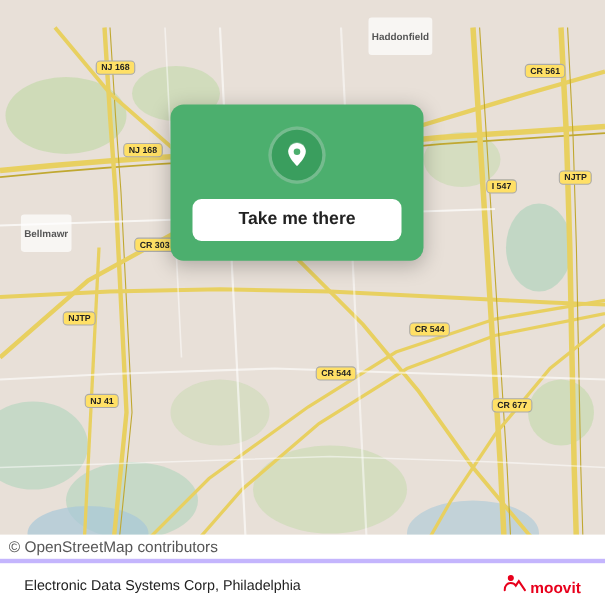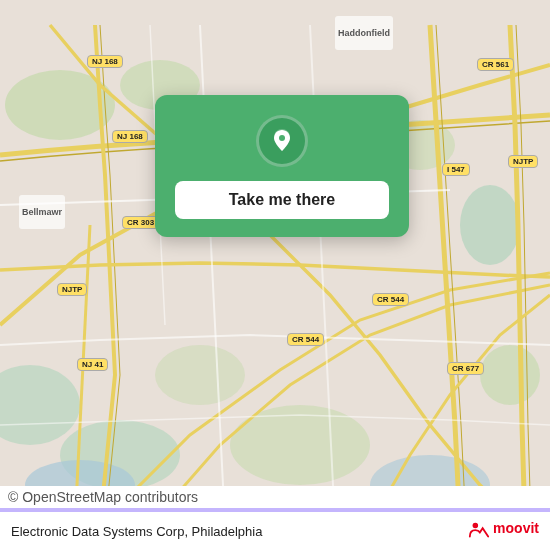--- a/index.html
+++ b/index.html
@@ -29,21 +29,21 @@
     .road-layer svg {
       width: 100%;
       height: 100%;
     }
 
     
     .popup-overlay {
       position: absolute;
       top: 95px;
       left: 155px;
-      width: 254px;
+      width: 230px;
       background: #4caf6e;
       border-radius: 12px;
       display: flex;
       flex-direction: column;
       align-items: center;
       padding: 20px 20px 18px;
       box-shadow: 0 4px 18px rgba(0,0,0,0.25);
       z-index: 10;
     }
 
@@ -90,33 +90,33 @@
     }
 
     .copyright-line {
       padding: 3px 8px;
       font-size: 14px;
       color: #555;
       border-bottom: 4px solid #c4b5fd;
     }
 
     .location-line {
-      padding: 8px 11px;
+      padding: 8px 22px;
       font-size: 13px;
       color: #222;
       font-weight: 500;
       display: flex;
       align-items: center;
       gap: 8px;
     }
 
     .moovit-logo {
       margin-left: auto;
       display: flex;
-      align-items: flex-start;
+      align-items: flex-end;
       gap: 3px;
     }
 
     .moovit-text {
       font-size: 14px;
       font-weight: 700;
       color: #e8001c;
     }
 
     .moovit-icon {

